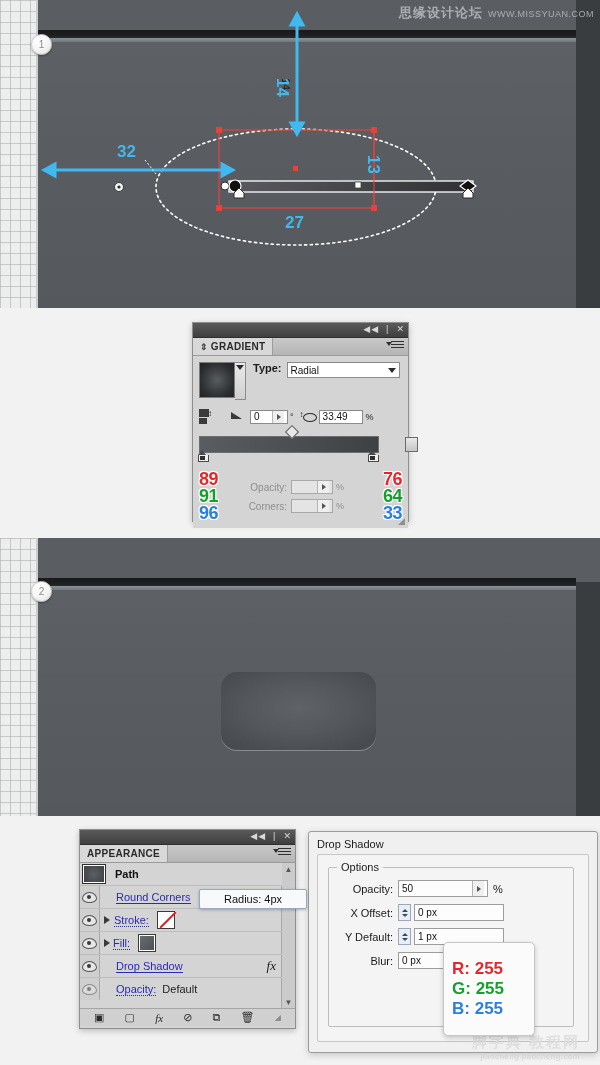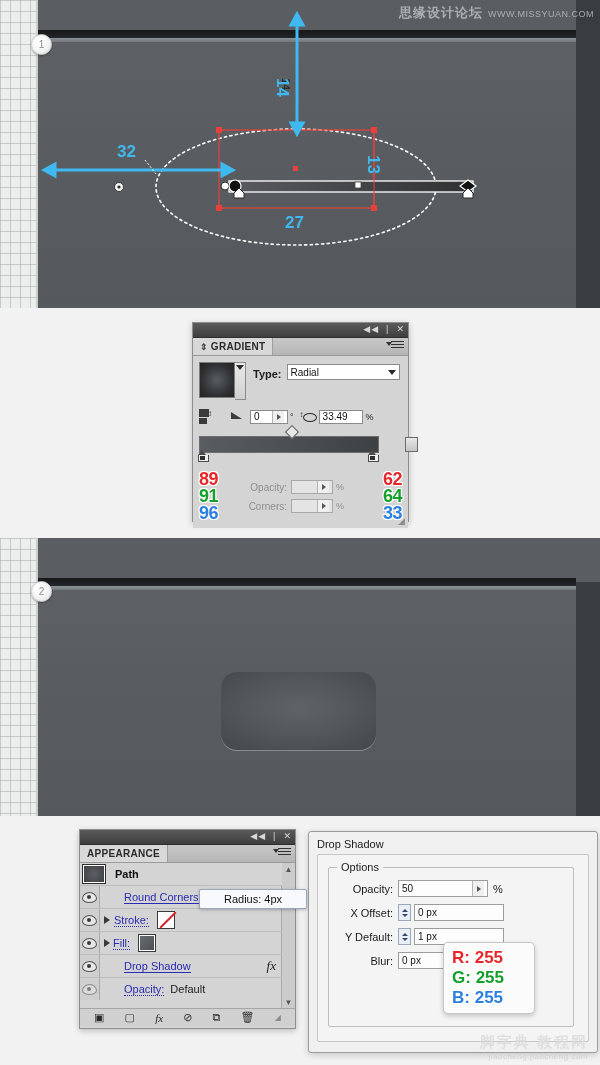--- a/index.html
+++ b/index.html
@@ -87,21 +87,21 @@
   .rgb-g{color:#15a02c;text-shadow:1px 1px 0 #fff,-1px -1px 0 #fff,1px -1px 0 #fff,-1px 1px 0 #fff;}
   .rgb-b{color:#2a7fe0;text-shadow:1px 1px 0 #fff,-1px -1px 0 #fff,1px -1px 0 #fff,-1px 1px 0 #fff;}
 
   
   .ap-row{display:flex;align-items:center;height:22px;border-bottom:1px solid #bdbdbd;position:relative;}
   .ap-eye{width:19px;height:100%;border-right:1px solid #a9a9a9;background:#cfcfcf;
       display:flex;align-items:center;justify-content:center;}
   .eye-glyph{width:13px;height:9px;border-radius:50% 50% 50% 50%/60% 60% 40% 40%;
       border:1px solid #555;background:#e6e6e6;position:relative;}
   .eye-glyph:after{content:"";position:absolute;left:4px;top:2px;width:4px;height:4px;border-radius:50%;background:#3a3a3a;}
-  .ap-label{margin-left:24px;color:#2a2ab4;font-size:11px;border-bottom:1px solid #2a2ab4;}
+  .ap-label{margin-left:16px;color:#2a2ab4;font-size:11px;border-bottom:1px solid #2a2ab4;}
   .ap-label.dotted{border-bottom:1px dotted #2a2ab4;}
   .ap-tri{width:0;height:0;border-top:4px solid transparent;border-bottom:4px solid transparent;
       border-left:6px solid #3a3a3a;margin-left:4px;}
   .sw-stroke{width:16px;height:16px;border:1px solid #3a3a3a;background:#fff;position:relative;margin-left:8px;}
   .sw-stroke:after{content:"";position:absolute;left:-1px;top:7px;width:22px;height:2px;background:#d4262a;
       transform:rotate(-45deg);transform-origin:center;}
   .sw-fill{width:16px;height:16px;border:1px solid #3a3a3a;margin-left:8px;
       background:linear-gradient(135deg,#6a6e72,#4b4f53);box-shadow:inset 0 0 0 1px #fff;}
   .tooltip{position:absolute;background:#f7f9fd;border:1px solid #9aa7bd;border-radius:2px;
       box-shadow:0 1px 3px rgba(0,0,0,.25);padding:3px 9px;font-size:11px;color:#111;}
@@ -123,29 +123,29 @@
       display:flex;flex-direction:column;align-items:center;justify-content:center;}
   .stepper i{display:block;width:0;height:0;border-left:3px solid transparent;border-right:3px solid transparent;}
   .stepper i.u{border-bottom:3px solid #33486b;margin-bottom:2px;}
   .stepper i.d{border-top:3px solid #33486b;}
   .radio{width:10px;height:10px;border-radius:50%;border:1px solid #7d7d7d;background:#fff;
       display:inline-block;position:relative;margin-right:4px;vertical-align:-1px;}
   .radio.on:after{content:"";position:absolute;left:2px;top:2px;width:4px;height:4px;border-radius:50%;background:#2a2a2a;}
   .radio.off{border-color:#b4b4b4;background:#f2f2f2;}
   .colorbox{width:24px;height:18px;background:#fff;border:1px solid #8c8c8c;}
   .rgb-callout{position:absolute;background:#fbfbfb;border:1px solid #c6c6c6;border-radius:5px;
-      box-shadow:0 2px 5px rgba(0,0,0,.2);padding:5px 8px;}
+      box-shadow:0 2px 5px rgba(0,0,0,.2);padding:16px 8px;}
   .rgb-line{font-weight:bold;font-size:17px;line-height:20px;letter-spacing:0px;}
 
   
   .wm-top{position:absolute;right:6px;top:4px;display:flex;align-items:baseline;gap:5px;
       color:#b9bcbf;opacity:.85;}
   .wm-top .cn{font-size:13px;font-weight:bold;letter-spacing:1px;}
   .wm-top .en{font-size:9px;letter-spacing:.5px;}
-  .wm-bot{position:absolute;right:12px;bottom:4px;text-align:right;color:#d8d8d8;opacity:.85;margin-top:48px;}
+  .wm-bot{position:absolute;right:20px;bottom:4px;text-align:right;color:#d8d8d8;opacity:.85;margin-top:48px;}
   .wm-bot .cn{font-size:15px;font-weight:bold;letter-spacing:2px;color:#dcdcdc;}
   .wm-bot .en{font-size:8px;letter-spacing:.5px;color:#d0d0d0;}
 </style>
 </head>
 <body>
 
 <div class="canvas-sect" style="top:0;height:308px;">
   <div class="ruler-grid"></div>
 
   <div class="artboard">
@@ -237,21 +237,21 @@
       </div>
   </div>
 
   <div class="panel-body" style="height:160px;">
 
     <div style="display:flex;align-items:flex-start;">
       <div class="grad-swatch"></div>
       <div class="grad-swatch-arrow">
         <span class="caret-dn" style="border-top-color:#2b2b2b;"></span>
       </div>
-      <div style="margin-left:7px;display:flex;align-items:flex-end;height:18px;">
+      <div style="margin-left:7px;display:flex;align-items:flex-start;height:18px;">
         <span style="font-size:11px;font-weight:bold;color:#1d1d1d;margin-right:5px;">Type:</span>
         <div class="fld" style="width:113px;height:16px;">
           <span>Radial</span>
           <span class="caret-dn" style="margin-left:auto;"></span>
         </div>
       </div>
     </div>
 
     <div style="display:flex;align-items:center;margin-top:9px;">
       <div style="width:18px;height:15px;position:relative;">
@@ -312,21 +312,21 @@
         <div style="display:flex;align-items:center;">
           <span style="font-size:10px;color:#8d8d8d;width:48px;text-align:right;margin-right:4px;">Corners:</span>
           <div class="fld dis" style="width:42px;">
             <span></span>
             <span class="spin"></span>
           </div>
           <span style="font-size:9px;color:#8d8d8d;margin-left:3px;">%</span>
         </div>
       </div>
       <div style="width:40px;text-align:right;">
-        <div class="rgbnum rgb-r">62</div>
+        <div class="rgbnum rgb-r">76</div>
         <div class="rgbnum rgb-g">64</div>
         <div class="rgbnum rgb-b">33</div>
       </div>
     </div>
     <div style="position:absolute;right:3px;bottom:2px;font-size:9px;color:#8d8d8d;">◢</div>
   </div>
 </div>
 
 <div class="canvas-sect" style="top:538px;height:278px;">
   <div class="ruler-grid"></div>

